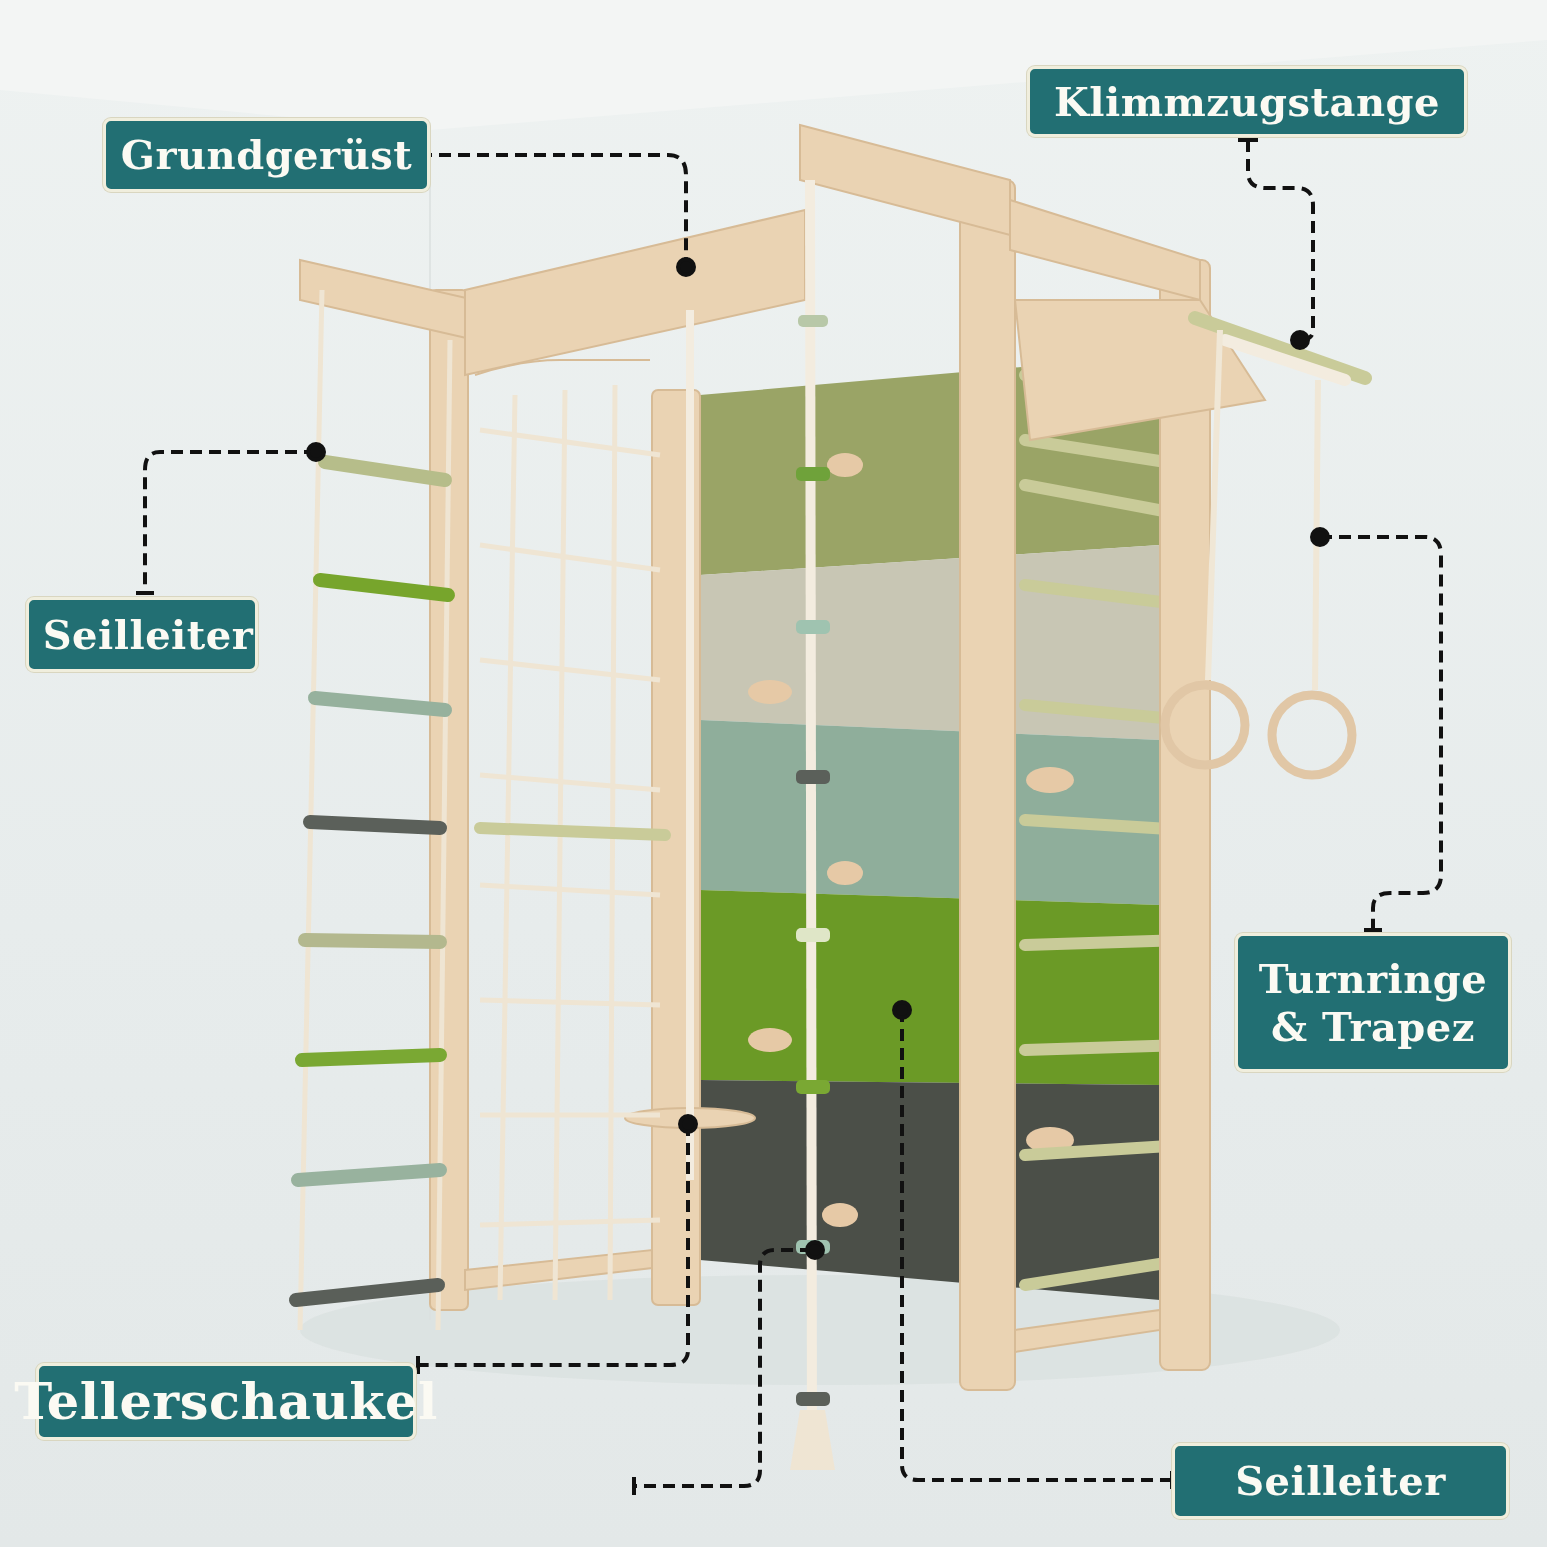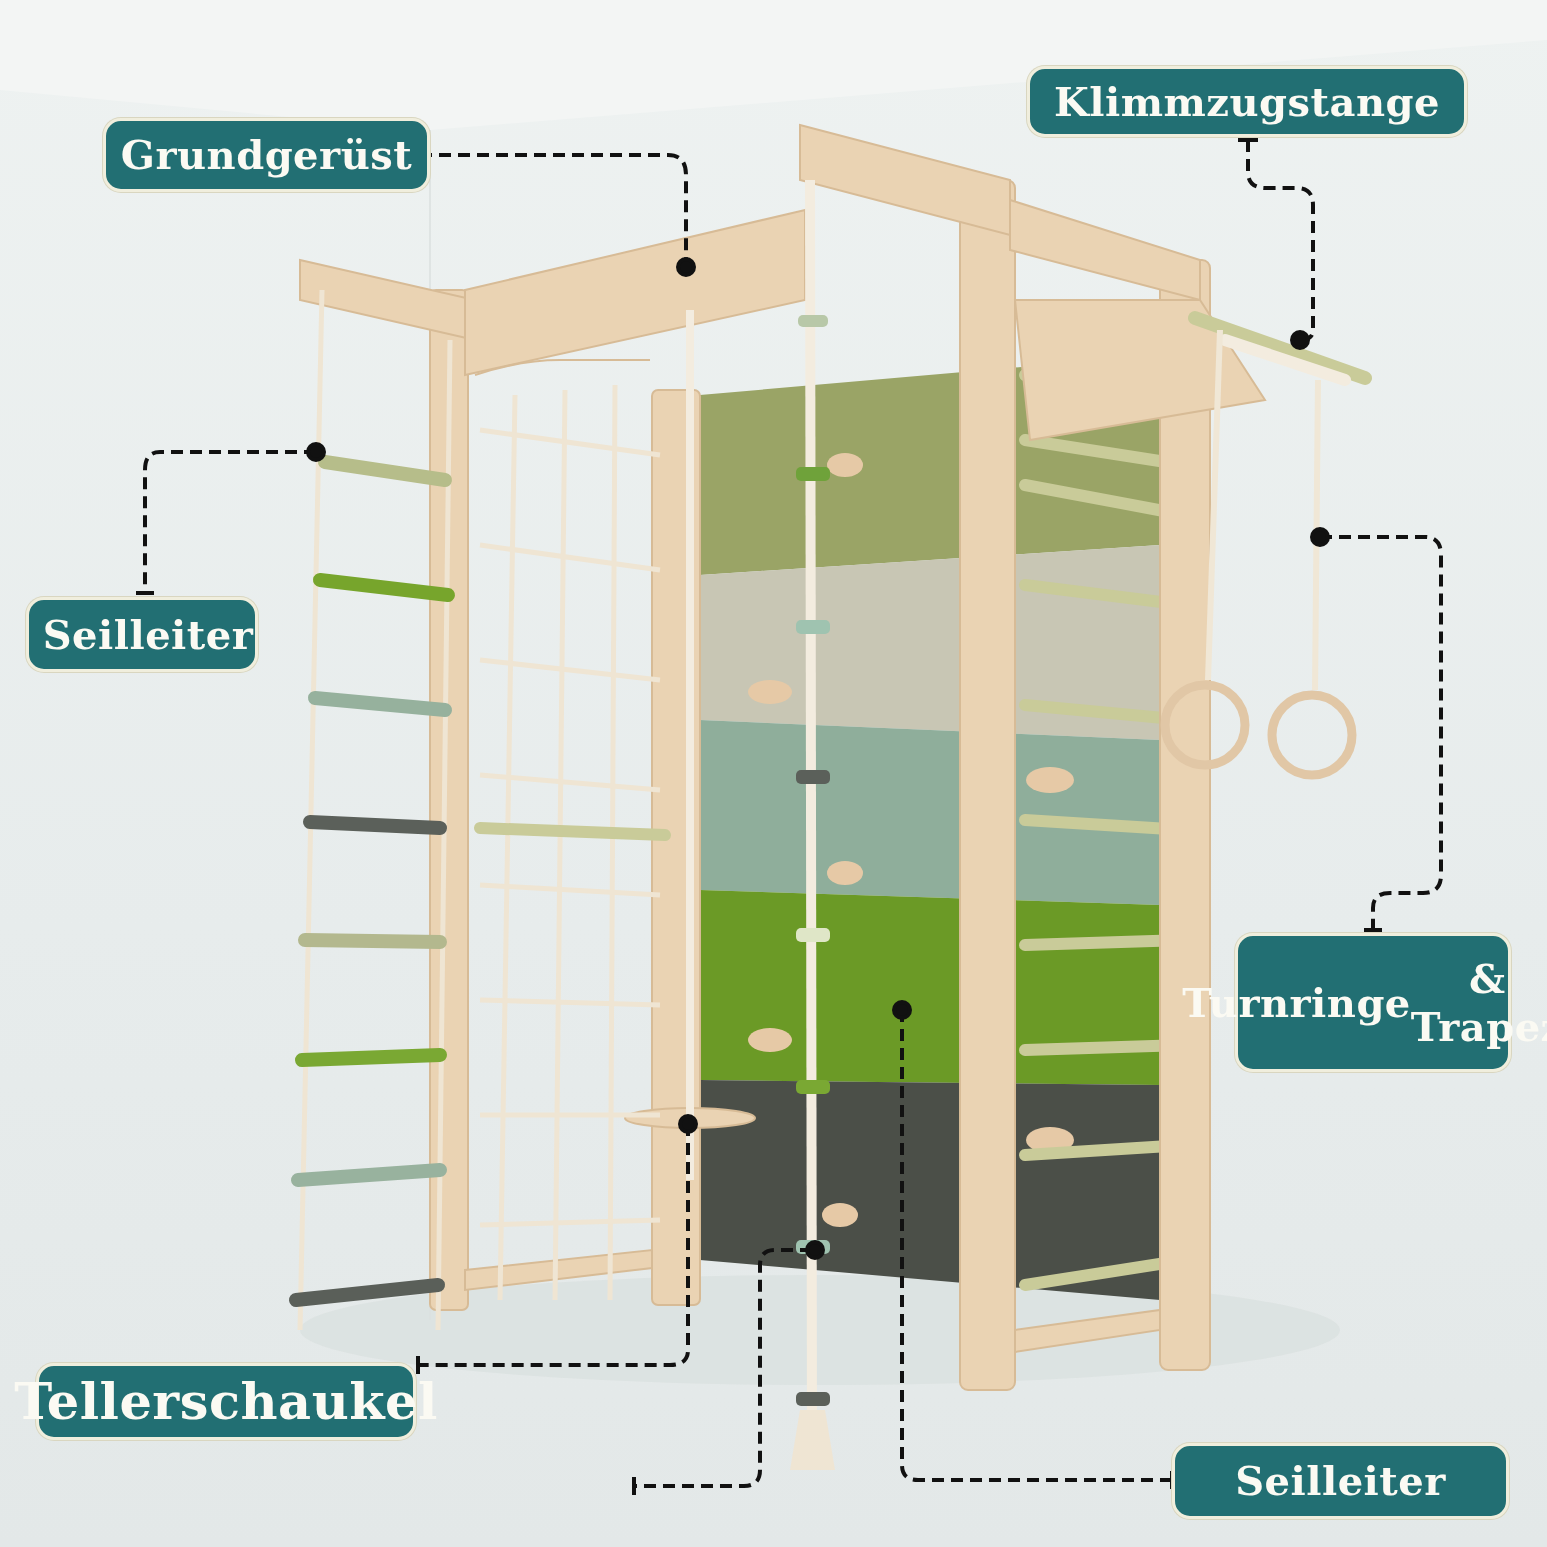--- a/index.html
+++ b/index.html
@@ -1,19 +1,19 @@
 <!DOCTYPE html>
 <html><head>
 <meta charset="utf-8">
 <style>
   html, body { margin:0; padding:0; }
   body { width:1547px; height:1547px; overflow:hidden; background:#e6ebea; font-family:"DejaVu Serif", serif; }
   .stage { position:relative; width:1547px; height:1547px; background: linear-gradient(180deg,#eef2f1 0%, #e7ecec 60%, #e3e8e8 100%); }
   svg.scene { position:absolute; left:0; top:0; }
-  .label { position:absolute; background:#226f73; color:#fbfaf3; border:3px solid #f0eedd; border-radius:18px; box-shadow:0 0 0 1px #d9d6c0; font-family:"DejaVu Serif", serif; font-weight:bold; display:flex; align-items:center; justify-content:center; text-align:center; letter-spacing:0.5px; line-height:1.18; box-sizing:border-box; }
+  .label { position:absolute; background:#226f73; color:#fbfaf3; border:3px solid #f0eedd; border-radius:8px; box-shadow:0 0 0 1px #d9d6c0; font-family:"DejaVu Serif", serif; font-weight:bold; display:flex; align-items:center; justify-content:center; text-align:center; letter-spacing:0.5px; line-height:1.18; box-sizing:border-box; }
   .label span { display:block; }
 </style>
 </head>
 <body>
 
 <div class="stage">
 
   <svg class="scene" width="1547" height="1547" viewBox="0 0 1547 1547">
 
     <polygon points="0,0 1547,0 1547,40 430,130 0,90" fill="#f3f5f4"></polygon>
@@ -170,21 +170,21 @@
   </div>
 
   <div class="label" style="left:1027px; top:66px; width:440px; height:71px; font-size:40px;">
     <span>Klimmzugstange</span>
   </div>
 
   <div class="label" style="left:26px; top:597px; width:232px; height:75px; font-size:40px;padding-left:12px;">
     <span>Seilleiter</span>
   </div>
 
-  <div class="label" style="left:1235px; top:933px; width:276px; height:139px; font-size:40px; flex-direction:row;">
+  <div class="label" style="left:1235px; top:933px; width:276px; height:139px; font-size:40px; flex-direction:column;">
     <span>Turnringe</span>
     <span>&amp; Trapez</span>
   </div>
 
   <div class="label" style="left:36px; top:1363px; width:380px; height:77px; font-size:51px;">
     <span>Tellerschaukel</span>
   </div>
 
 
   <div class="label" style="left:1172px; top:1443px; width:337px; height:76px; font-size:40px;">

